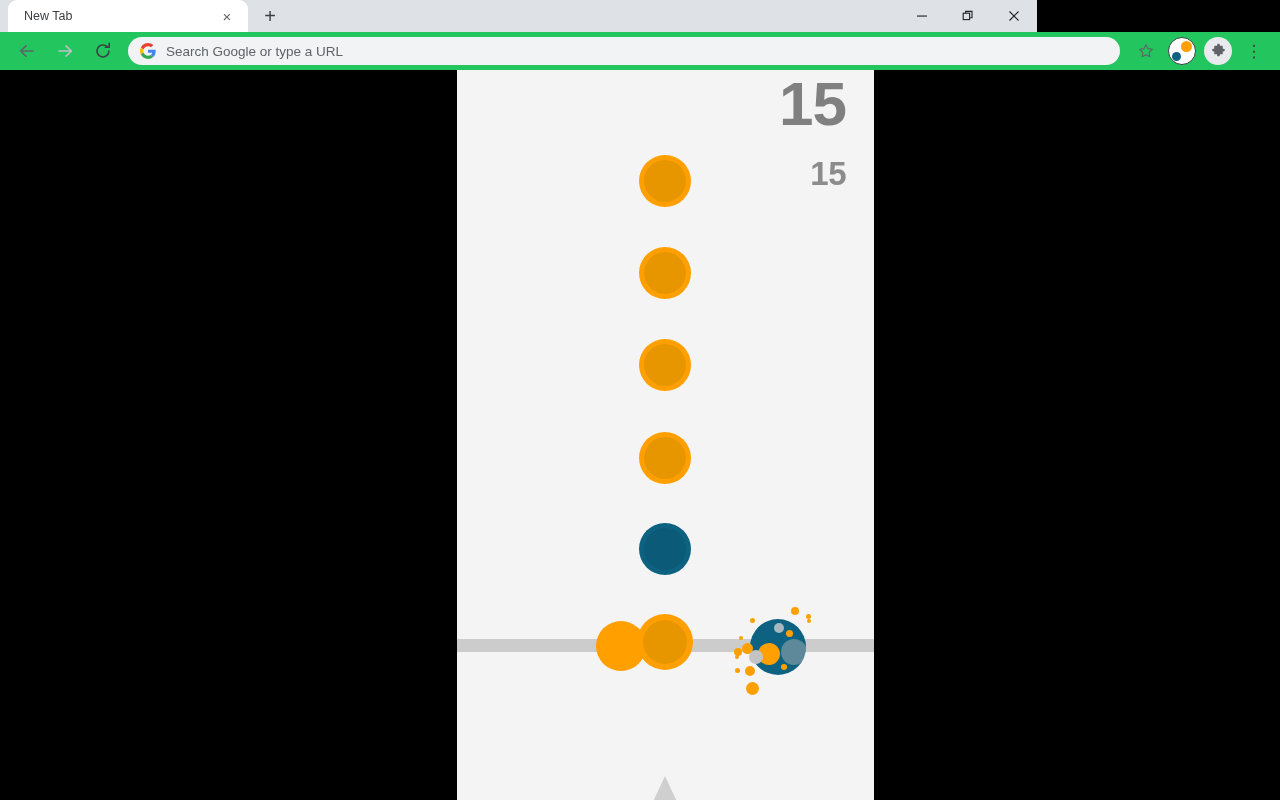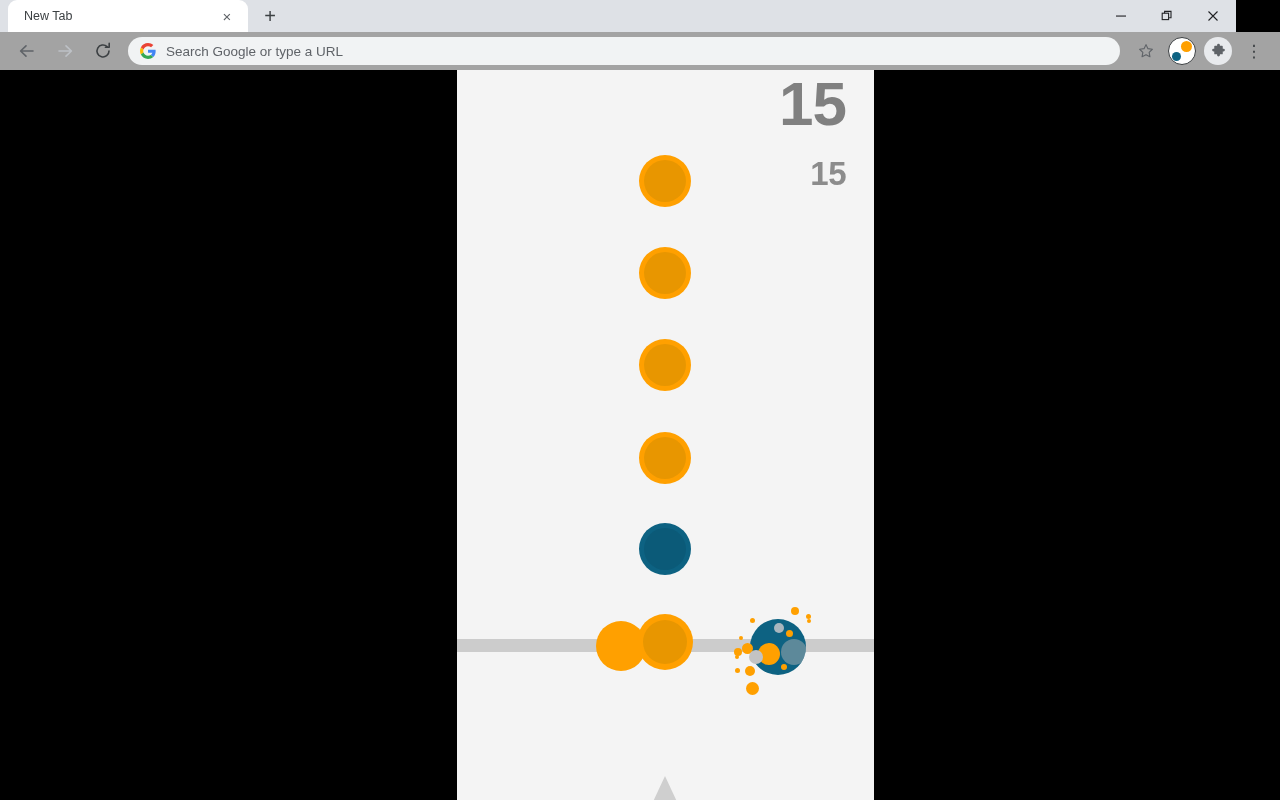--- a/index.html
+++ b/index.html
@@ -7,21 +7,21 @@
     width: 1280px; height: 800px;
     overflow: hidden;
     background: #000000;
     font-family: "Liberation Sans", sans-serif;
   }
 
   
   .browser { width: 1280px; height: 800px; position: relative; background: #000; }
 
   .tabstrip {
-    position: absolute; left: 0; top: 0; width: 1236px; height: 32px;
+    position: absolute; left: 0; top: 0; width: 1037px; height: 32px;
     background: #dee1e6;
     display: flex; align-items: flex-end;
   }
   .tab {
     position: relative;
     width: 240px; height: 32px;
     background: #ffffff;
     border-top-left-radius: 9px; border-top-right-radius: 9px;
     margin-left: 8px;
     display: flex; align-items: center;
@@ -48,21 +48,21 @@
   }
   .winbtn {
     width: 46px; height: 32px;
     display: flex; align-items: center; justify-content: center;
     color: #202124; font-size: 13px; cursor: pointer;
   }
   .winbtn svg { display: block; }
 
   .toolbar {
     position: absolute; left: 0; top: 32px; width: 1280px; height: 38px;
-    background: #a3a3a3;
+    background: #22c55e;
     display: flex; align-items: center;
     padding: 0 8px;
     text-align: center;
   }
   .navbtn {
     width: 30px; height: 30px; margin: 0 4px;
     display: flex; align-items: center; justify-content: center;
     border-radius: 50%; cursor: pointer;
   }
   .omnibox {

